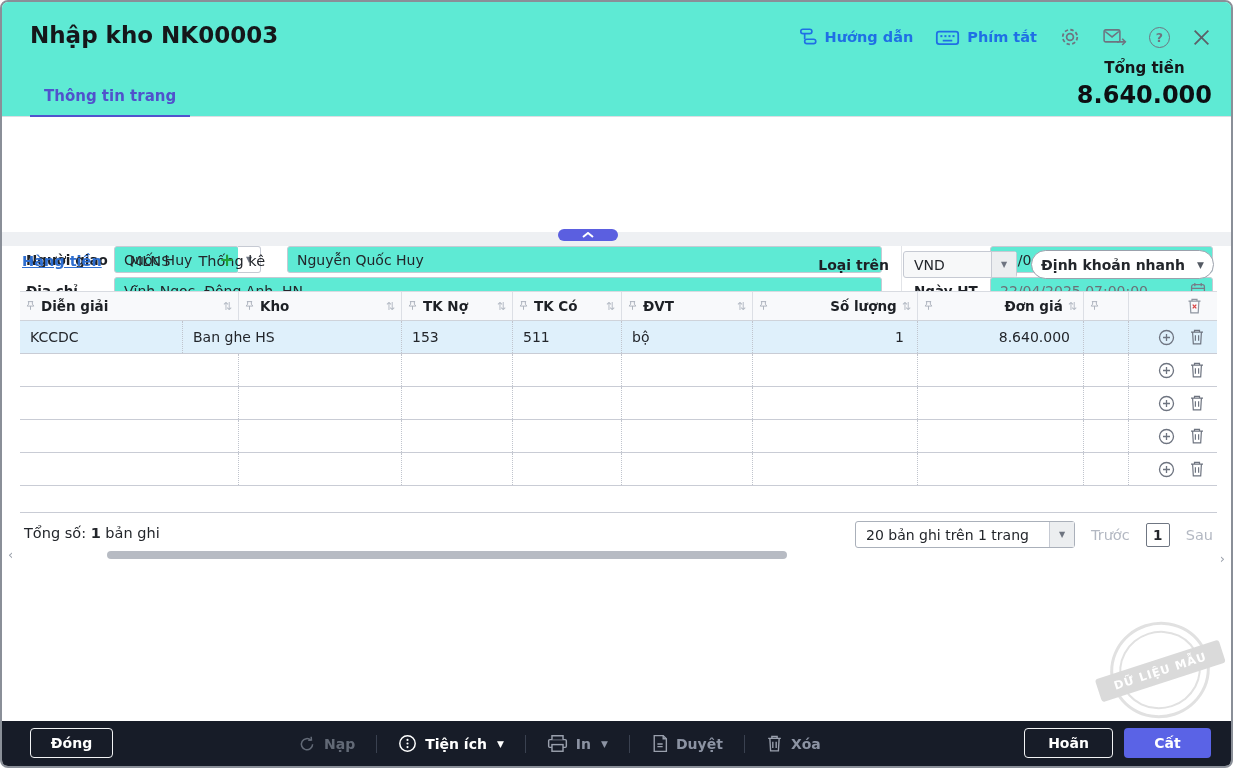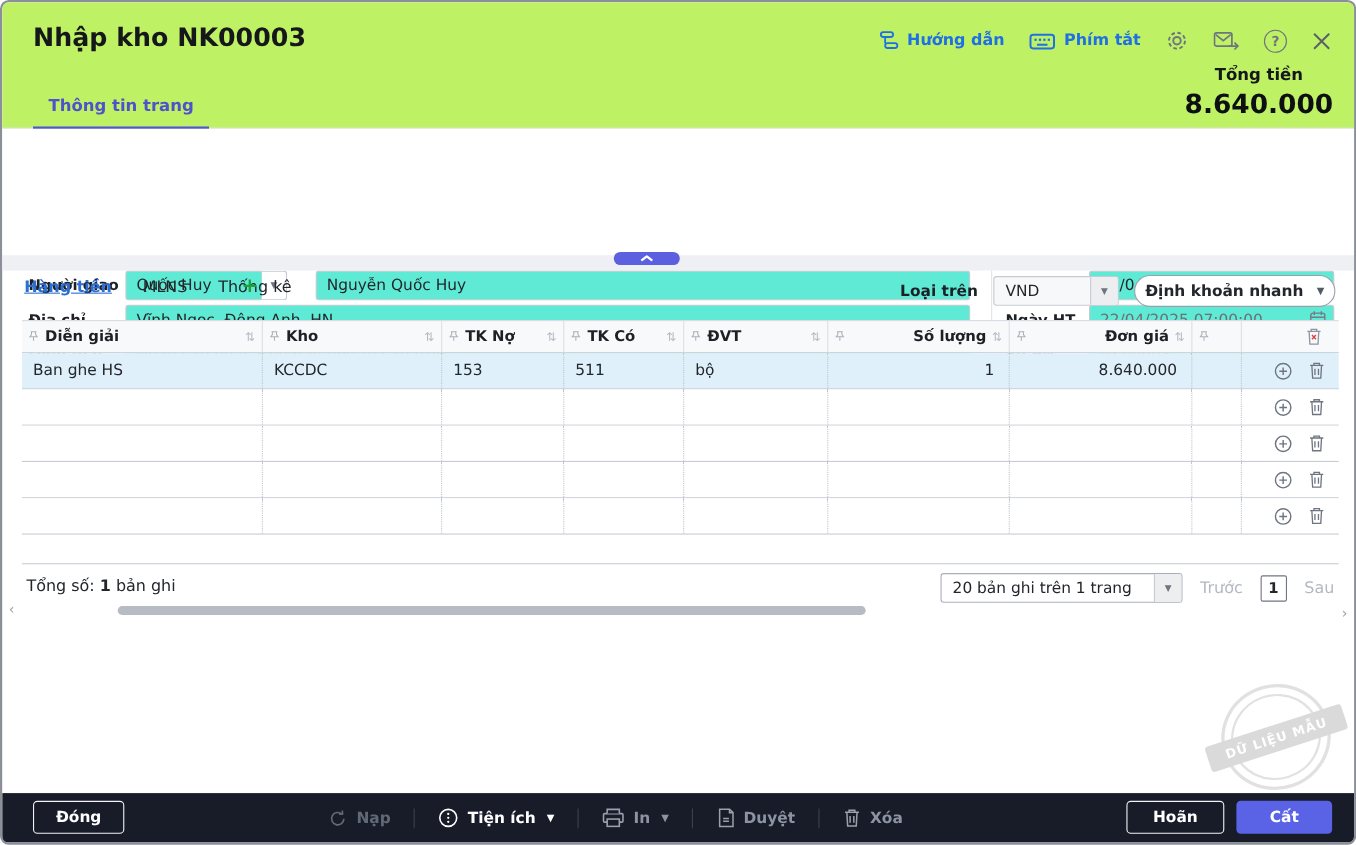--- a/index.html
+++ b/index.html
@@ -1,21 +1,21 @@
 <!DOCTYPE html>
 <html><head>
 <meta charset="utf-8">
 <style>
   * { box-sizing: border-box; margin: 0; padding: 0; }
   html,body { width:1233px; height:768px; overflow:hidden; }
   body { font-family:"DejaVu Sans","Liberation Sans",sans-serif; font-size:14px; color:#23262b; background:#fff; }
   .window { position:absolute; inset:0; border:2px solid #8a8f98; border-radius:8px; overflow:hidden; background:#fff; }
 
   
-  .win-header { position:absolute; top:0; left:0; right:0; height:115px; background:#bef264; border-bottom:1px solid #dcdee3; }
+  .win-header { position:absolute; top:0; left:0; right:0; height:115px; background:#5eead4; border-bottom:1px solid #dcdee3; }
   .page-title { position:absolute; left:28px; top:20px; font-size:23px; font-weight:bold; color:#15171a; }
   .header-actions { position:absolute; top:24px; right:20px; display:flex; align-items:center; gap:22px; }
   .hlink { display:flex; align-items:center; gap:7px; color:#1f6fe5; font-weight:600; font-size:14.5px; cursor:pointer; }
   .hicon-btn { display:flex; align-items:center; cursor:pointer; }
   .help-circle { width:21px; height:21px; border:1.6px solid #6e7480; border-radius:50%; display:flex; align-items:center; justify-content:center; font-size:12.5px; font-weight:bold; color:#6e7480; }
   .help-circle::before { content:"?"; }
   .total-block { position:absolute; right:19px; top:57px; text-align:right; }
   .total-label { font-size:15px; font-weight:600; color:#15171a;text-align:center; }
   .total-value { font-size:24px; font-weight:bold; color:#0d0f12; margin-top:4px; }
   .main-tab { position:absolute; left:28px; top:85px; padding:0 14px 10px 14px; color:#5052cc; font-size:15px; font-weight:bold; border-bottom:3px solid #5154ce; cursor:pointer; }
@@ -295,22 +295,22 @@
       </div>
       <div class="th w8 actions">
         <svg width="17" height="18" viewBox="0 0 16 18" fill="none">
           <path d="M2 4.2h12M5.5 4.2V2.4h5v1.8M3.6 4.2l.7 11.6h7.4l.7-11.6" stroke="#8e95a0" stroke-width="1.2"></path>
           <path d="M6.2 7.6l3.6 3.8M9.8 7.6l-3.6 3.8" stroke="#d94646" stroke-width="1.3"></path>
         </svg>
       </div>
     </div>
 
     <div class="gr-row selected">
+      <div class="td w1">KCCDC</div>
       <div class="td w0">Ban ghe HS</div>
-      <div class="td w1">KCCDC</div>
       <div class="td w2">153</div>
       <div class="td w3">511</div>
       <div class="td w4">bộ</div>
       <div class="td w5 num">1</div>
       <div class="td w6 num">8.640.000</div>
       <div class="td w7"></div>
       <div class="td w8 actions">
         <svg width="19" height="19" viewBox="0 0 19 19" fill="none" stroke="#6e7480" stroke-width="1.3">
             <circle cx="9.5" cy="9.5" r="7"></circle>
             <path d="M9.5 6v7M6 9.5h7"></path>

